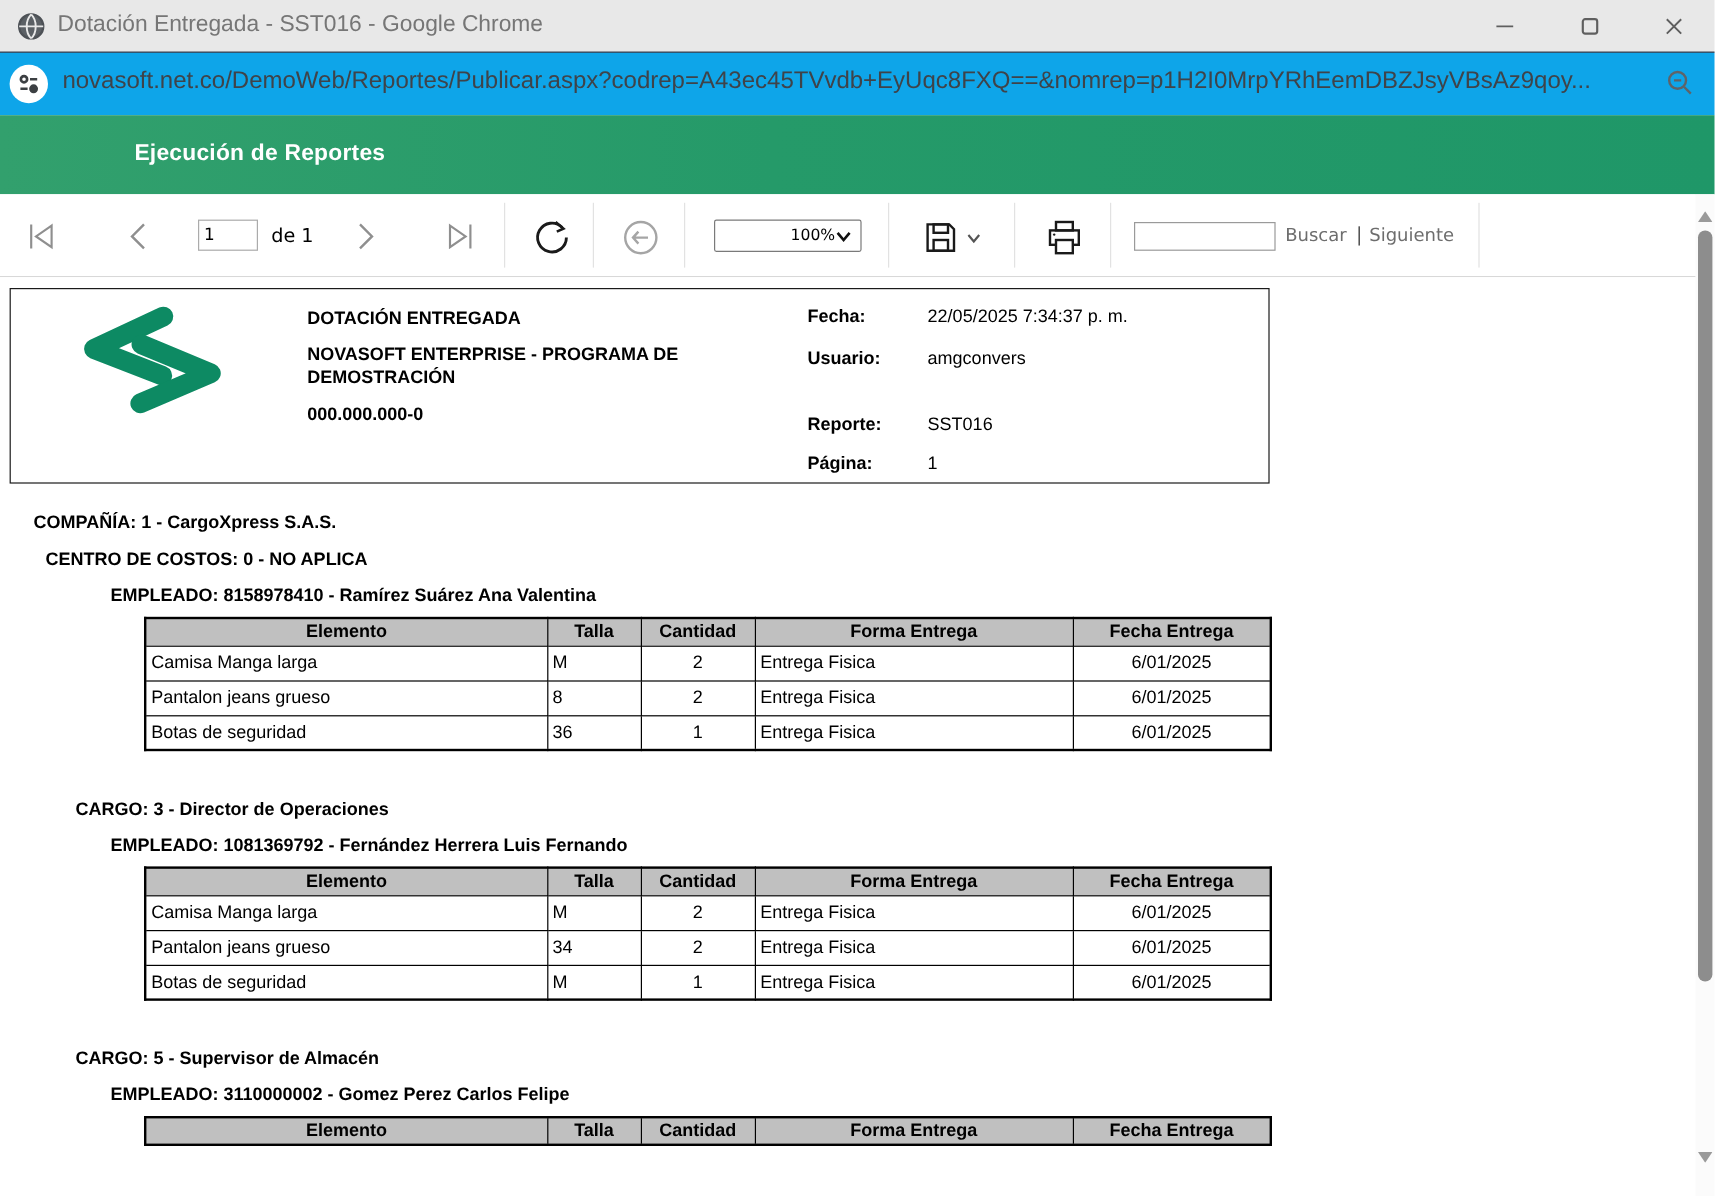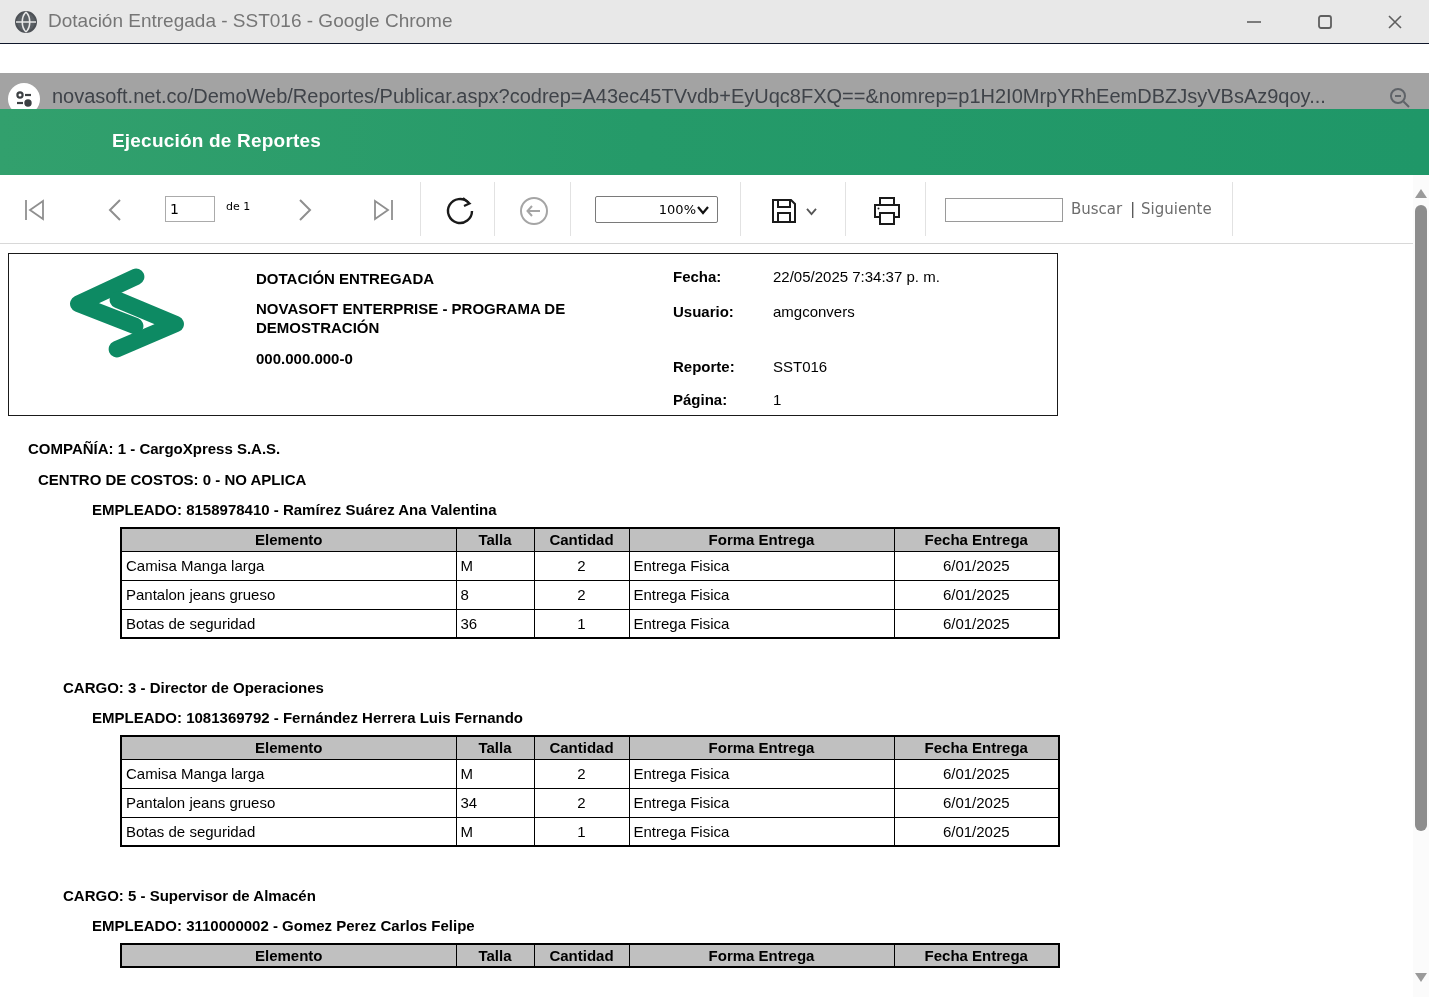--- a/index.html
+++ b/index.html
@@ -8,39 +8,39 @@
   .window { position:relative; width:1429px; height:997px; background:#fff; overflow:hidden; }
 
   
   .titlebar { position:relative; height:44px; background:#e8e8e8; border-bottom:1px solid #0f172a; }
   .globe { position:absolute; left:13px; top:9px; }
   .win-title { position:absolute; left:48px; top:10px; font-size:19px; color:#767676; white-space:nowrap; }
   .winctl { position:absolute; top:0; width:44px; height:44px; display:flex; align-items:center; justify-content:center; cursor:default; }
   .winctl.min { left:1232px; } .winctl.max { left:1303px; } .winctl.cls { left:1373px; }
 
   
-  .urlbar { position:relative; height:36px; background:#a3a3a3;margin-top:29px; }
+  .urlbar { position:relative; height:52px; background:#0ea5e9; }
   .site-chip { position:absolute; left:8px; top:10px; width:32px; height:32px; border-radius:50%; background:#fff; display:flex; align-items:center; justify-content:center; }
   .url-text { position:absolute; left:52px; top:12px; font-size:20px; color:#3f4349; white-space:nowrap; max-width:1310px; overflow:hidden; }
   .zoom-chip { position:absolute; right:16px; top:12px; }
 
   
   .appbar { position:relative; height:66px; background:linear-gradient(90deg,#32a06d 0%, #259a69 45%, #1f9768 100%); }
   .dot { position:absolute; top:121px; width:16px; height:16px; border-radius:50%; }
   .appbar-title { position:absolute; left:112px; top:117px; font-size:19px; font-weight:bold; color:#fff; letter-spacing:.2px; }
 
   
   .viewer { position:relative; height:835px; background:#fff; }
   .content { position:absolute; left:0; top:0; width:1413px; height:835px; }
 
   .toolbar { position:relative; height:69px; background:#fff; border-bottom:1px solid #d8d8d8; font-family:"DejaVu Sans", sans-serif; }
   .tsep { position:absolute; top:7px; height:54px; width:1px; background:#e2e2e2; }
   .tbtn { position:absolute; display:flex; align-items:center; justify-content:center; cursor:pointer; background:none; border:none; }
   .page-input { position:absolute; left:165px; top:21px; width:50px; height:26px; border:1px solid #ababab; font-size:14px; padding:0 4px; font-family:"DejaVu Sans", sans-serif; color:#000; }
-  .pages-label { position:absolute; left:226px; top:25px; font-size:11px; color:#000; }
+  .pages-label { position:absolute; left:226px; top:25px; font-size:16px; color:#000; }
   .zoom-select { position:absolute; left:595px; top:21px; width:123px; height:27px; border:1px solid #7a7a7a; border-radius:2px; background:#fff; display:flex; align-items:center; cursor:pointer;text-align:right; }
   .zoom-select .zv { font-size:13px; color:#000; padding-left:9px; flex:1; }
   .zoom-select svg { margin-right:7px; }
   .search-input { position:absolute; left:945px; top:23px; width:118px; height:24px; border:1px solid #9a9a9a; font-size:13px; padding:0 4px; font-family:"DejaVu Sans", sans-serif; }
   .findlbl { position:absolute; top:25px; font-size:15px; color:#6d6d6d; cursor:pointer; }
   .findsep { position:absolute; left:1130px; top:24px; font-size:16px; color:#555; }
 
   
   .scrollbar { position:absolute; right:0; top:0; width:16px; height:835px; background:#fbfbfb; }
   .sb-arrow { position:absolute; left:0; width:16px; height:16px; display:flex; align-items:center; justify-content:center; cursor:pointer; }

